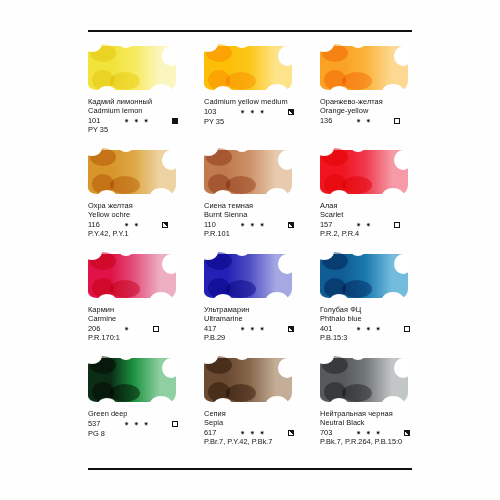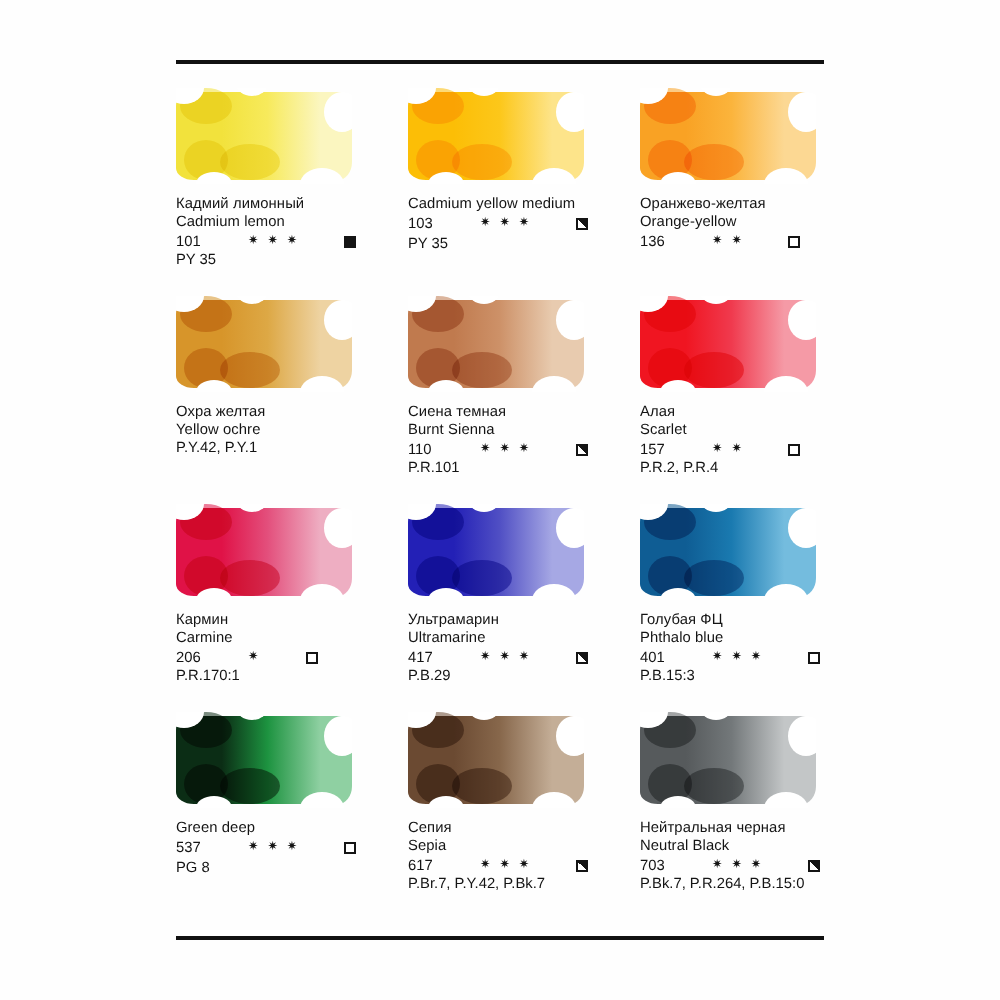--- a/index.html
+++ b/index.html
@@ -221,20 +221,25 @@
           <div class="blotch b3" style="background: rgb(215, 149, 42);"></div>
           <div class="notch n1"></div>
           <div class="notch n2"></div>
           <div class="notch n3"></div>
           <div class="notch n4"></div>
           <div class="notch n5"></div>
         </div>
         <div class="info">
           <div class="name-ru">Охра желтая</div>
           <div class="name-en">Yellow ochre</div>
+          <div class="codeline">
+            <span class="code">116</span>
+            <span class="stars">✷ ✷</span>
+            <span class="opacity-box half"></span>
+          </div>
           <div class="pigment">P.Y.42, P.Y.1</div>
         </div>
       </div>
       <div class="cell">
         <div class="swatch">
           <div class="wash" style="background: linear-gradient(to right, rgb(192, 122, 78) 0%, rgb(192, 122, 78) 26%, rgb(205, 145, 104) 52%, rgb(232, 203, 175) 82%, rgb(232, 203, 175) 100%);"></div>
           <div class="blotch b1" style="background: rgb(192, 122, 78);"></div>
           <div class="blotch b2" style="background: rgb(192, 122, 78);"></div>
           <div class="blotch b3" style="background: rgb(192, 122, 78);"></div>
           <div class="notch n1"></div>

